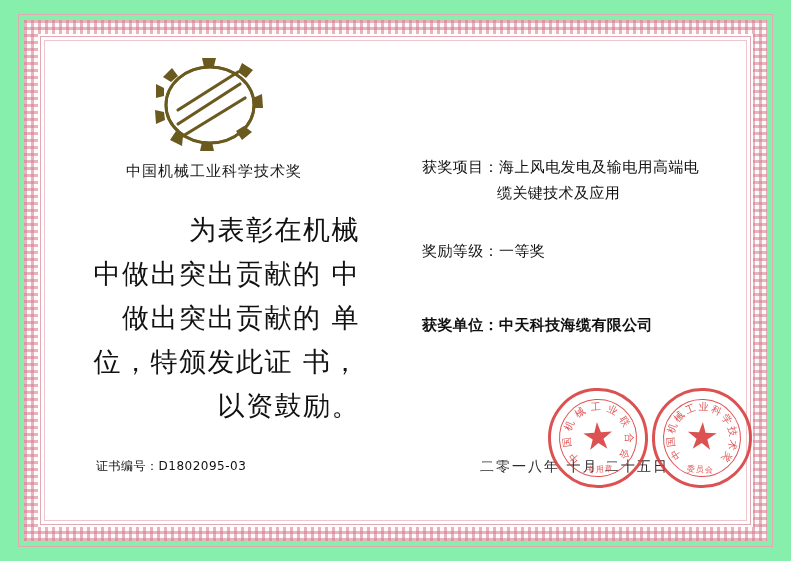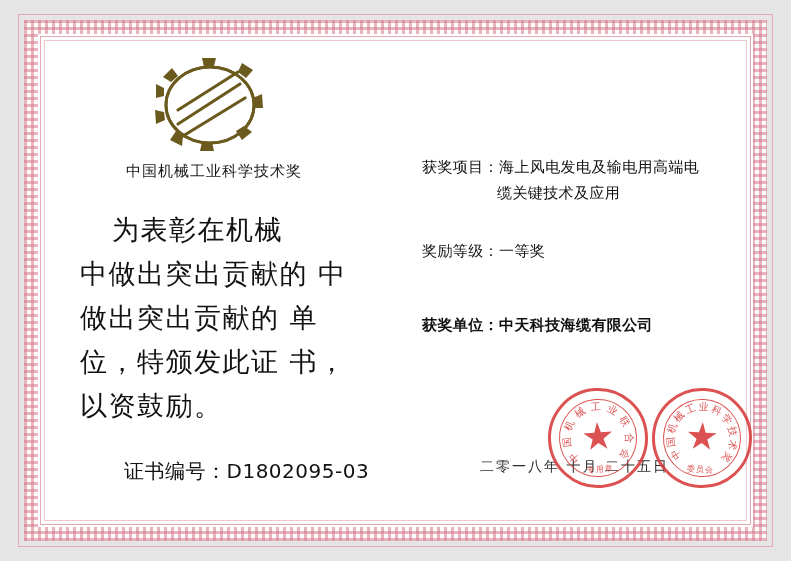--- a/index.html
+++ b/index.html
@@ -11,21 +11,21 @@
     width: 791px;
     height: 561px;
     font-family: "DejaVu Sans", sans-serif;
     overflow: hidden;
   }
 
   #certificate {
     position: relative;
     width: 791px;
     height: 561px;
-    background: #e5e5e5;
+    background: #86efac;
   }
 
   
   .border-outer {
     position: absolute;
     left: 18px;
     top: 14px;
     width: 755px;
     height: 533px;
     border: 1px solid #e2a9b4;
@@ -109,32 +109,31 @@
   .citation {
     position: absolute;
     left: 36px;
     top: 168px;
     width: 280px;
     font-family: "DejaVu Serif", serif;
     font-size: 27px;
     line-height: 44px;
     color: #111111;
     letter-spacing: 1.5px;
-    text-align: left;
+    text-align: right;
   }
   .citation .indent { padding-left: 32px; display: block; }
   .cert-no {
     position: absolute;
     left: 52px;
     top: 418px;
     font-family: "DejaVu Sans", sans-serif;
-    font-size: 20px;
+    font-size: 12px;
     color: #111111;
     letter-spacing: 0.5px;
-    margin-left: 28px;
   }
 
   
   .right-col {
     position: absolute;
     left: 340px;
     top: 0;
     width: 363px;
     height: 481px;
   }

